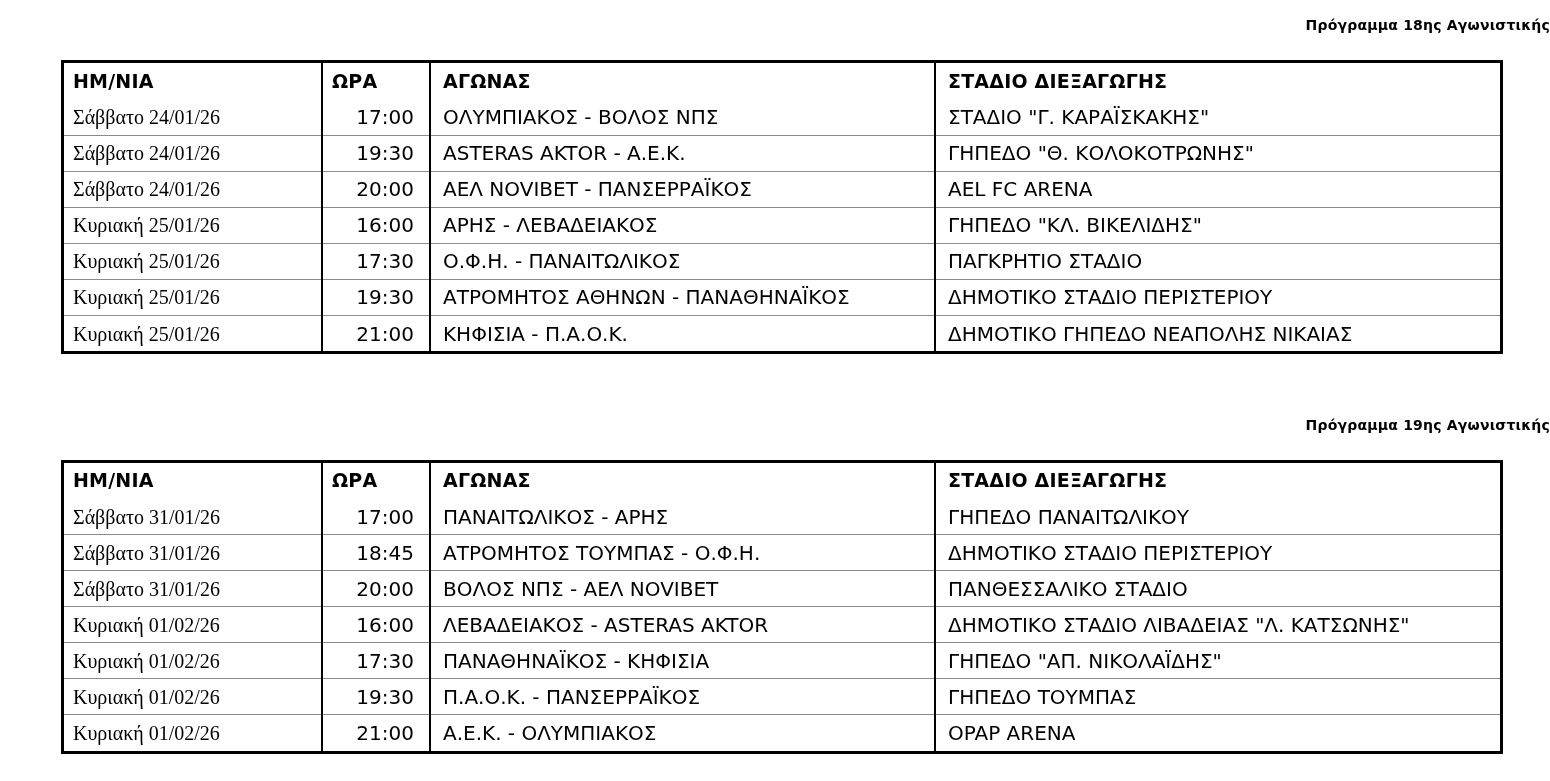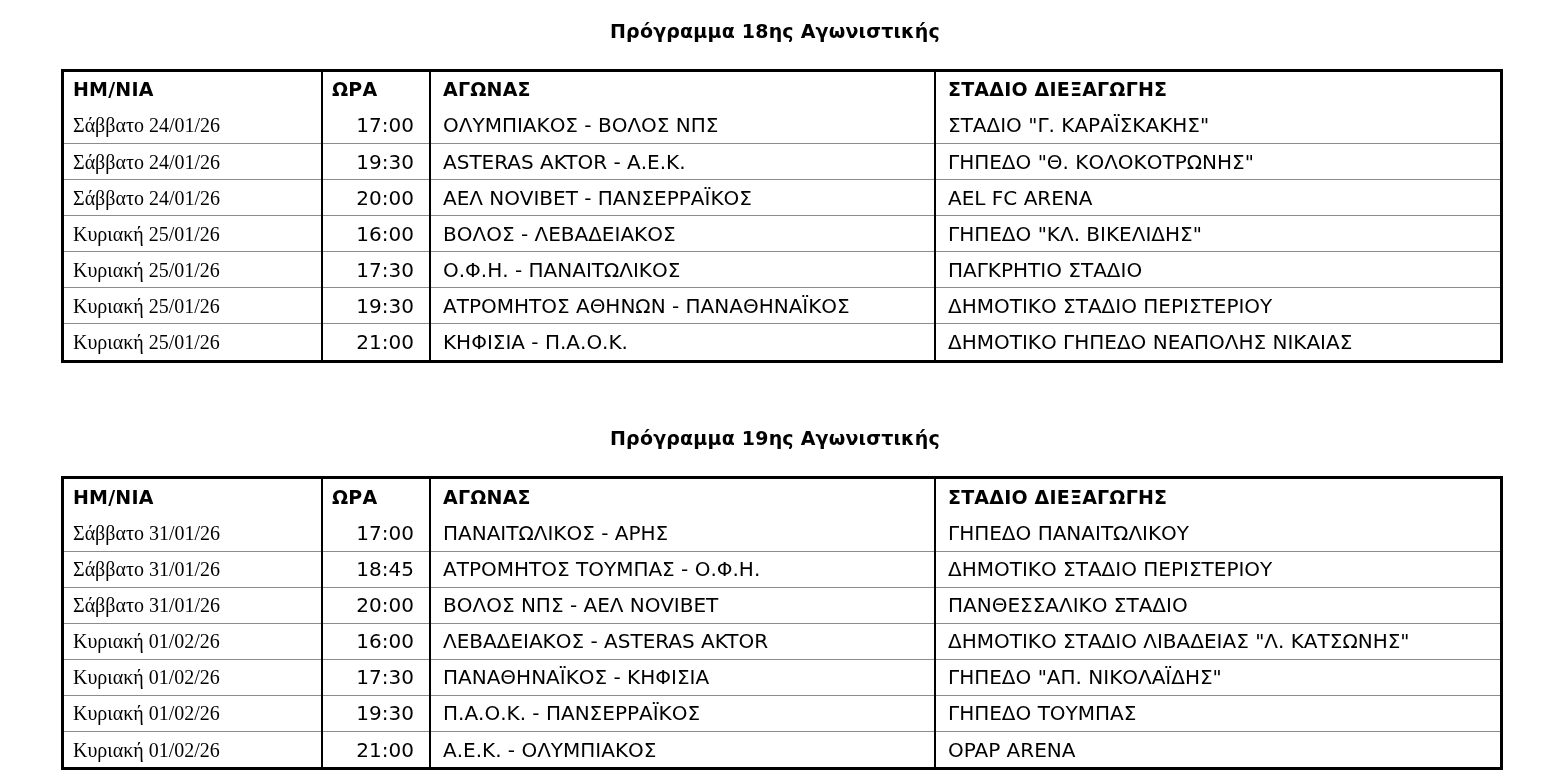--- a/index.html
+++ b/index.html
@@ -22,22 +22,22 @@
     width: 1550px;
     height: 781px;
     box-sizing: border-box;
   }
 
   .section {
     width: 1550px;
   }
 
   .section-title {
-    text-align: center;
-    font-size: 19px;
+    text-align: right;
+    font-size: 14px;
     font-weight: bold;
     letter-spacing: 0.2px;
     color: #000000;
     line-height: 1;
   }
 
   #section-18 .section-title { padding-top: 9px; }
   #section-19 .section-title { padding-top: 54px; }
 
   .table-wrap {
@@ -156,21 +156,21 @@
           </tr>
           <tr>
             <td class="c-date">Σάββατο 24/01/26</td>
             <td class="c-time">20:00</td>
             <td class="c-match">ΑΕΛ NOVIBET - ΠΑΝΣΕΡΡΑΪΚΟΣ</td>
             <td class="c-venue">AEL FC ARENA</td>
           </tr>
           <tr>
             <td class="c-date">Κυριακή 25/01/26</td>
             <td class="c-time">16:00</td>
-            <td class="c-match">ΒΟΛΟΣ - ΛΕΒΑΔΕΙΑΚΟΣ</td>
+            <td class="c-match">ΑΡΗΣ - ΛΕΒΑΔΕΙΑΚΟΣ</td>
             <td class="c-venue">ΓΗΠΕΔΟ "ΚΛ. ΒΙΚΕΛΙΔΗΣ"</td>
           </tr>
           <tr>
             <td class="c-date">Κυριακή 25/01/26</td>
             <td class="c-time">17:30</td>
             <td class="c-match">Ο.Φ.Η. - ΠΑΝΑΙΤΩΛΙΚΟΣ</td>
             <td class="c-venue">ΠΑΓΚΡΗΤΙΟ ΣΤΑΔΙΟ</td>
           </tr>
           <tr>
             <td class="c-date">Κυριακή 25/01/26</td>

